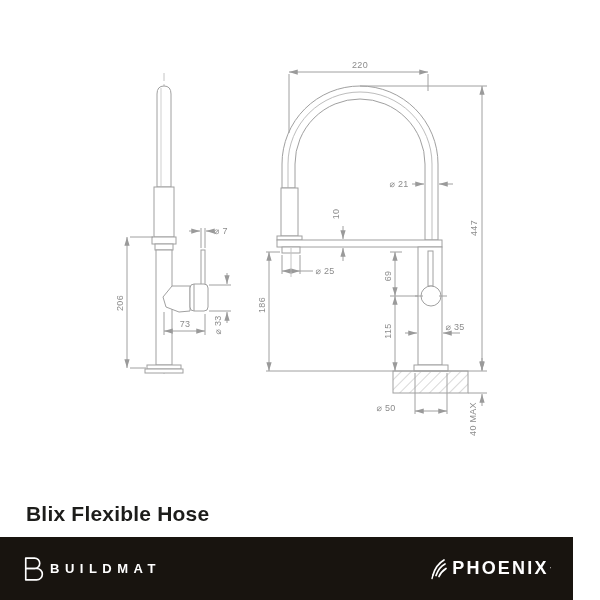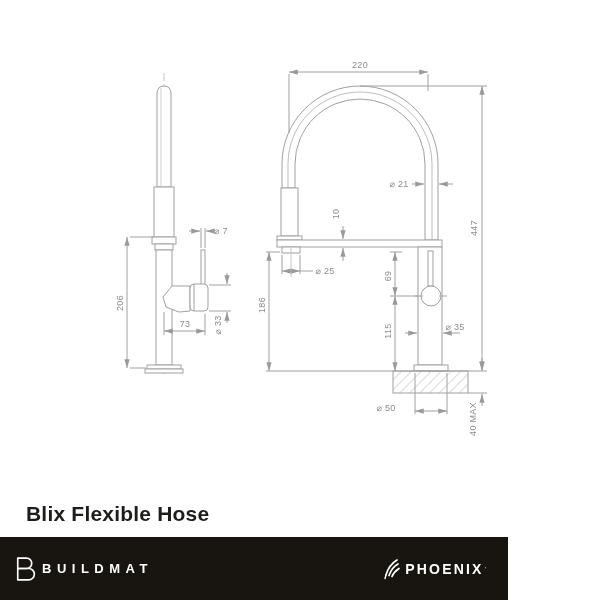--- a/index.html
+++ b/index.html
@@ -7,30 +7,30 @@
     width:600px;height:600px;background:#ffffff;position:relative;overflow:hidden;
     font-family:"Liberation Sans", sans-serif;
   }
   #drawing{position:absolute;top:0;left:0;}
   .dim{font-size:9px;fill:#8c8c8c;letter-spacing:0.3px;}
   #title{
     position:absolute;left:26px;top:502px;
     font-size:21px;font-weight:bold;color:#1d1d1b;letter-spacing:0.2px;
   }
   #footer{
-    position:absolute;left:0;bottom:0;width:508px;height:63px;background:#18140f;
+    position:absolute;left:0;bottom:0;width:573px;height:63px;background:#18140f;
     display:flex;align-items:center;justify-content:space-between;
-    box-sizing:border-box;padding:0 22px 0 12px;
+    box-sizing:border-box;padding:0 22px 0 20px;
   }
   .logo{display:flex;align-items:center;}
   .bm-text{
     color:#ffffff;font-weight:bold;font-size:13px;letter-spacing:5.5px;margin-left:4px;
   }
   .px-text{
-    color:#ffffff;font-weight:bold;font-size:14px;letter-spacing:2.2px;margin-left:5px;
+    color:#ffffff;font-weight:bold;font-size:18px;letter-spacing:2.2px;margin-left:5px;
   }
   .px-mark{color:#ffffff;font-size:6px;vertical-align:top;line-height:10px;margin-left:1px;}
 </style>
 </head>
 <body>
 
 <svg id="drawing" width="600" height="478" viewBox="0 0 600 478">
   <defs>
     <marker id="arr" viewBox="0 0 10 8" refX="10" refY="4" markerWidth="9" markerHeight="7" markerUnits="userSpaceOnUse" orient="auto-start-reverse">
       <path d="M10,4 L0,1 L0,7 Z" fill="#9a9a9a"></path>

